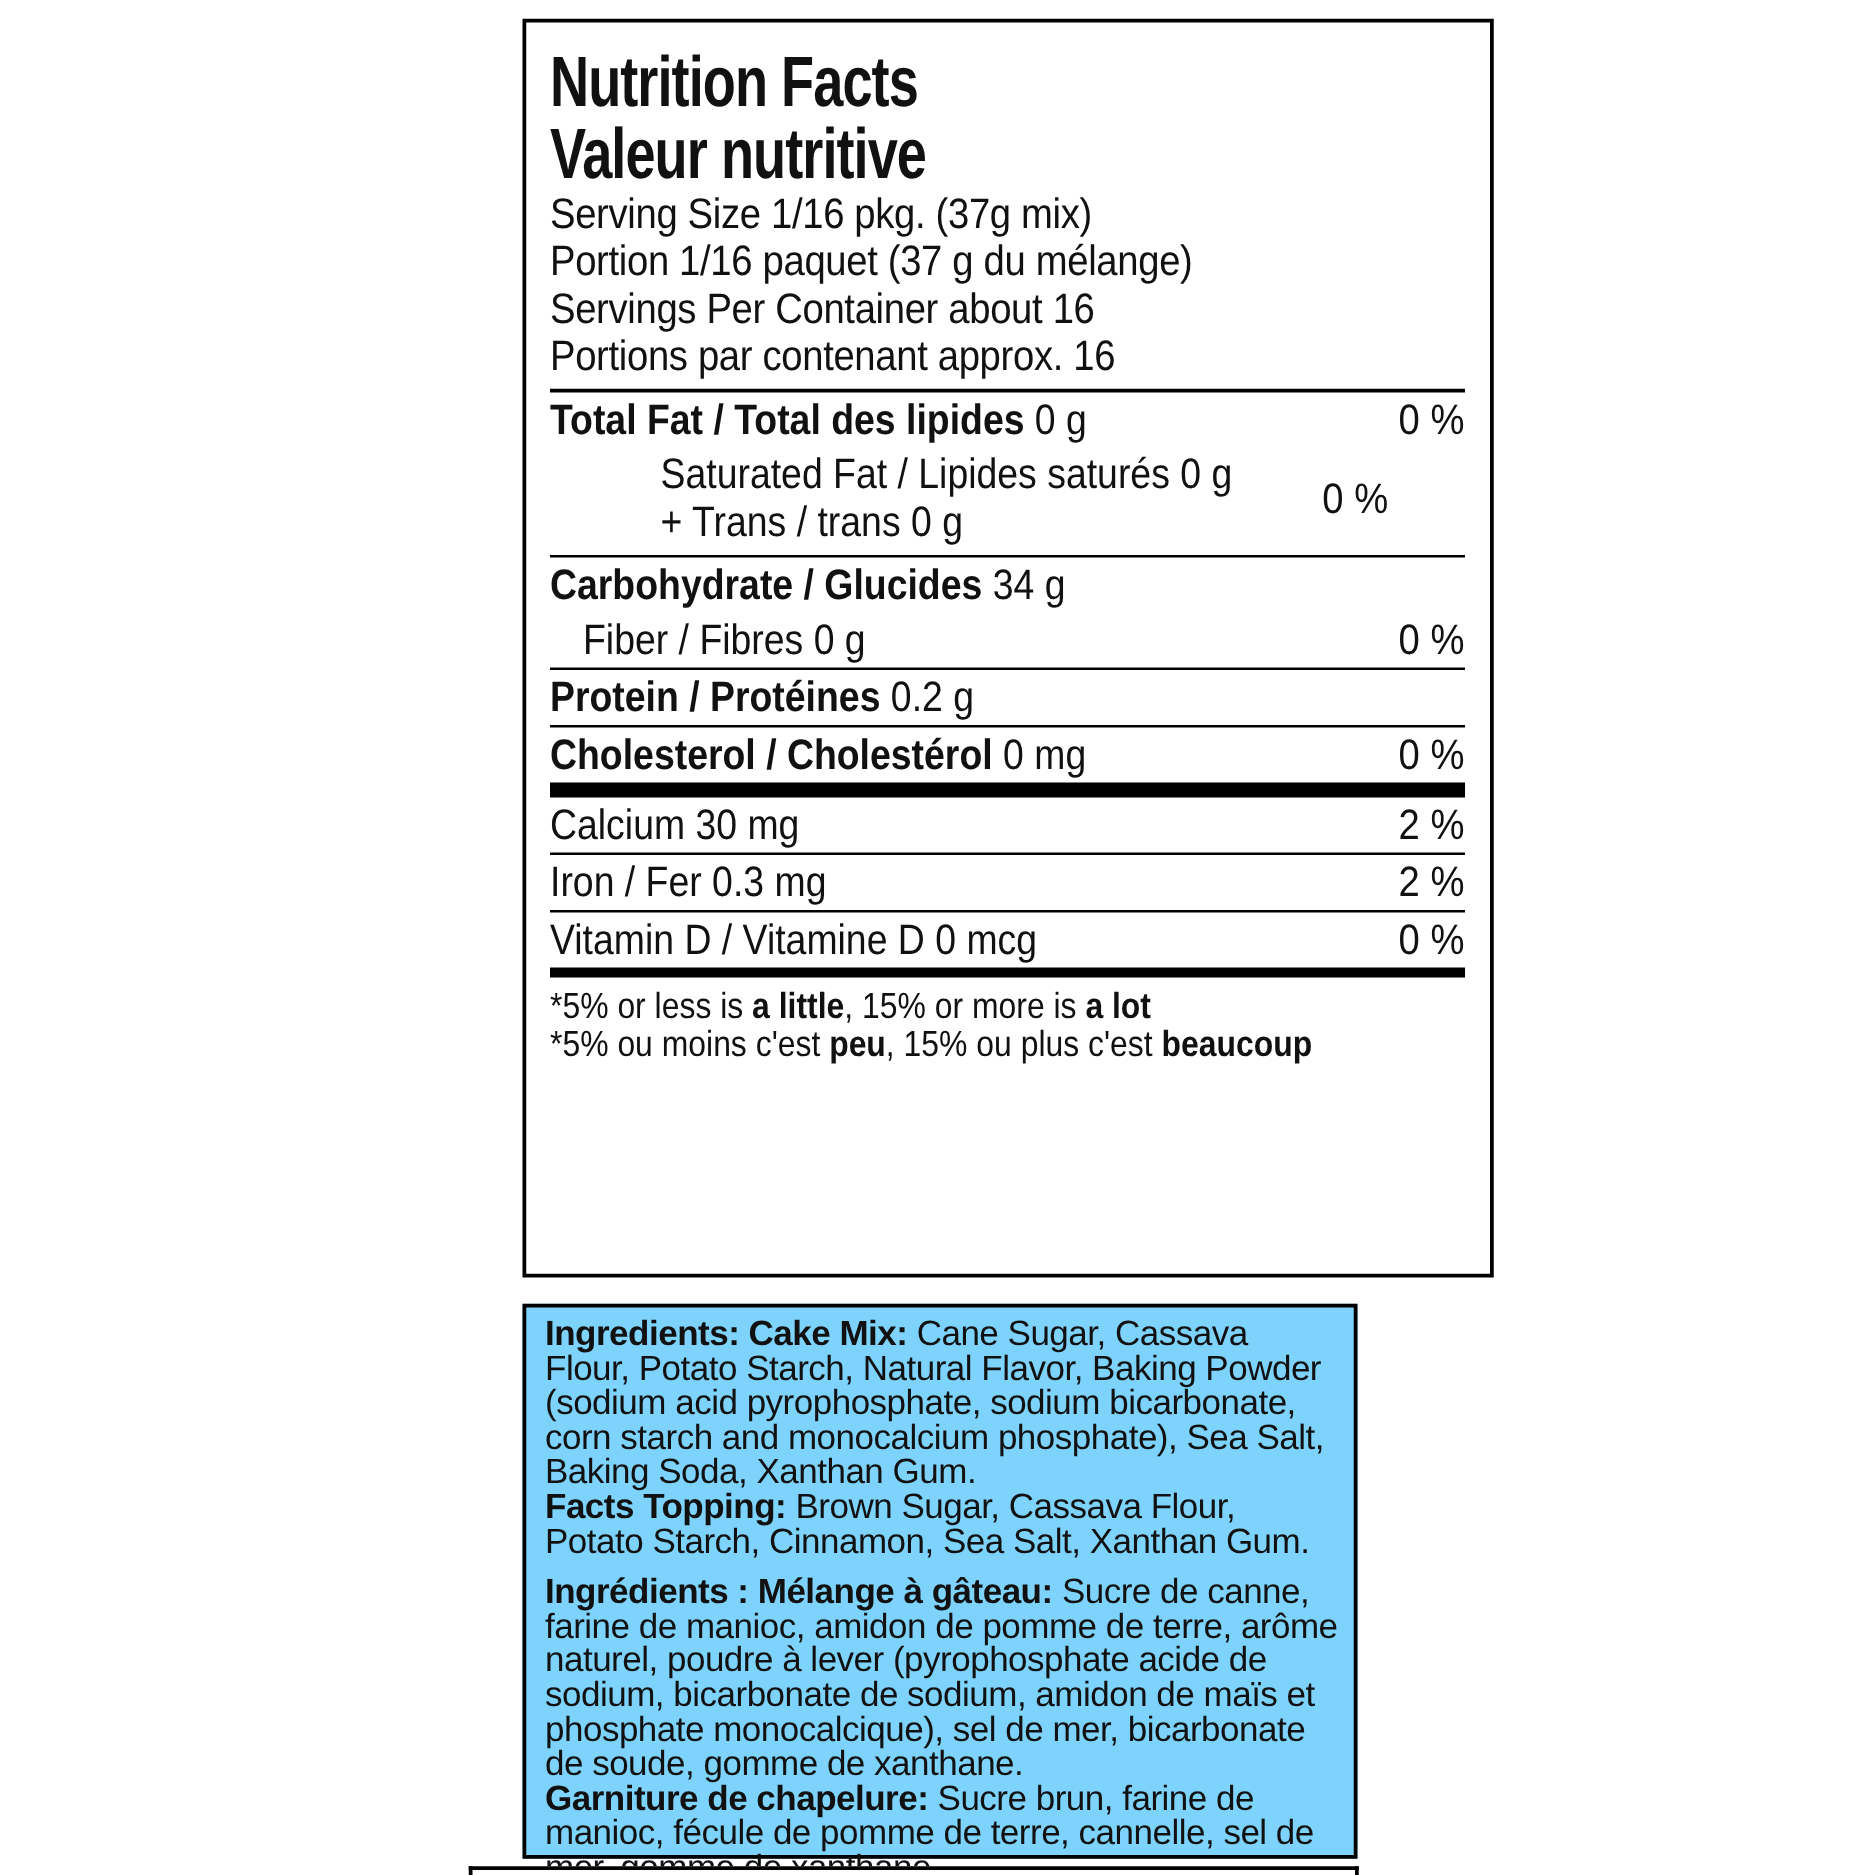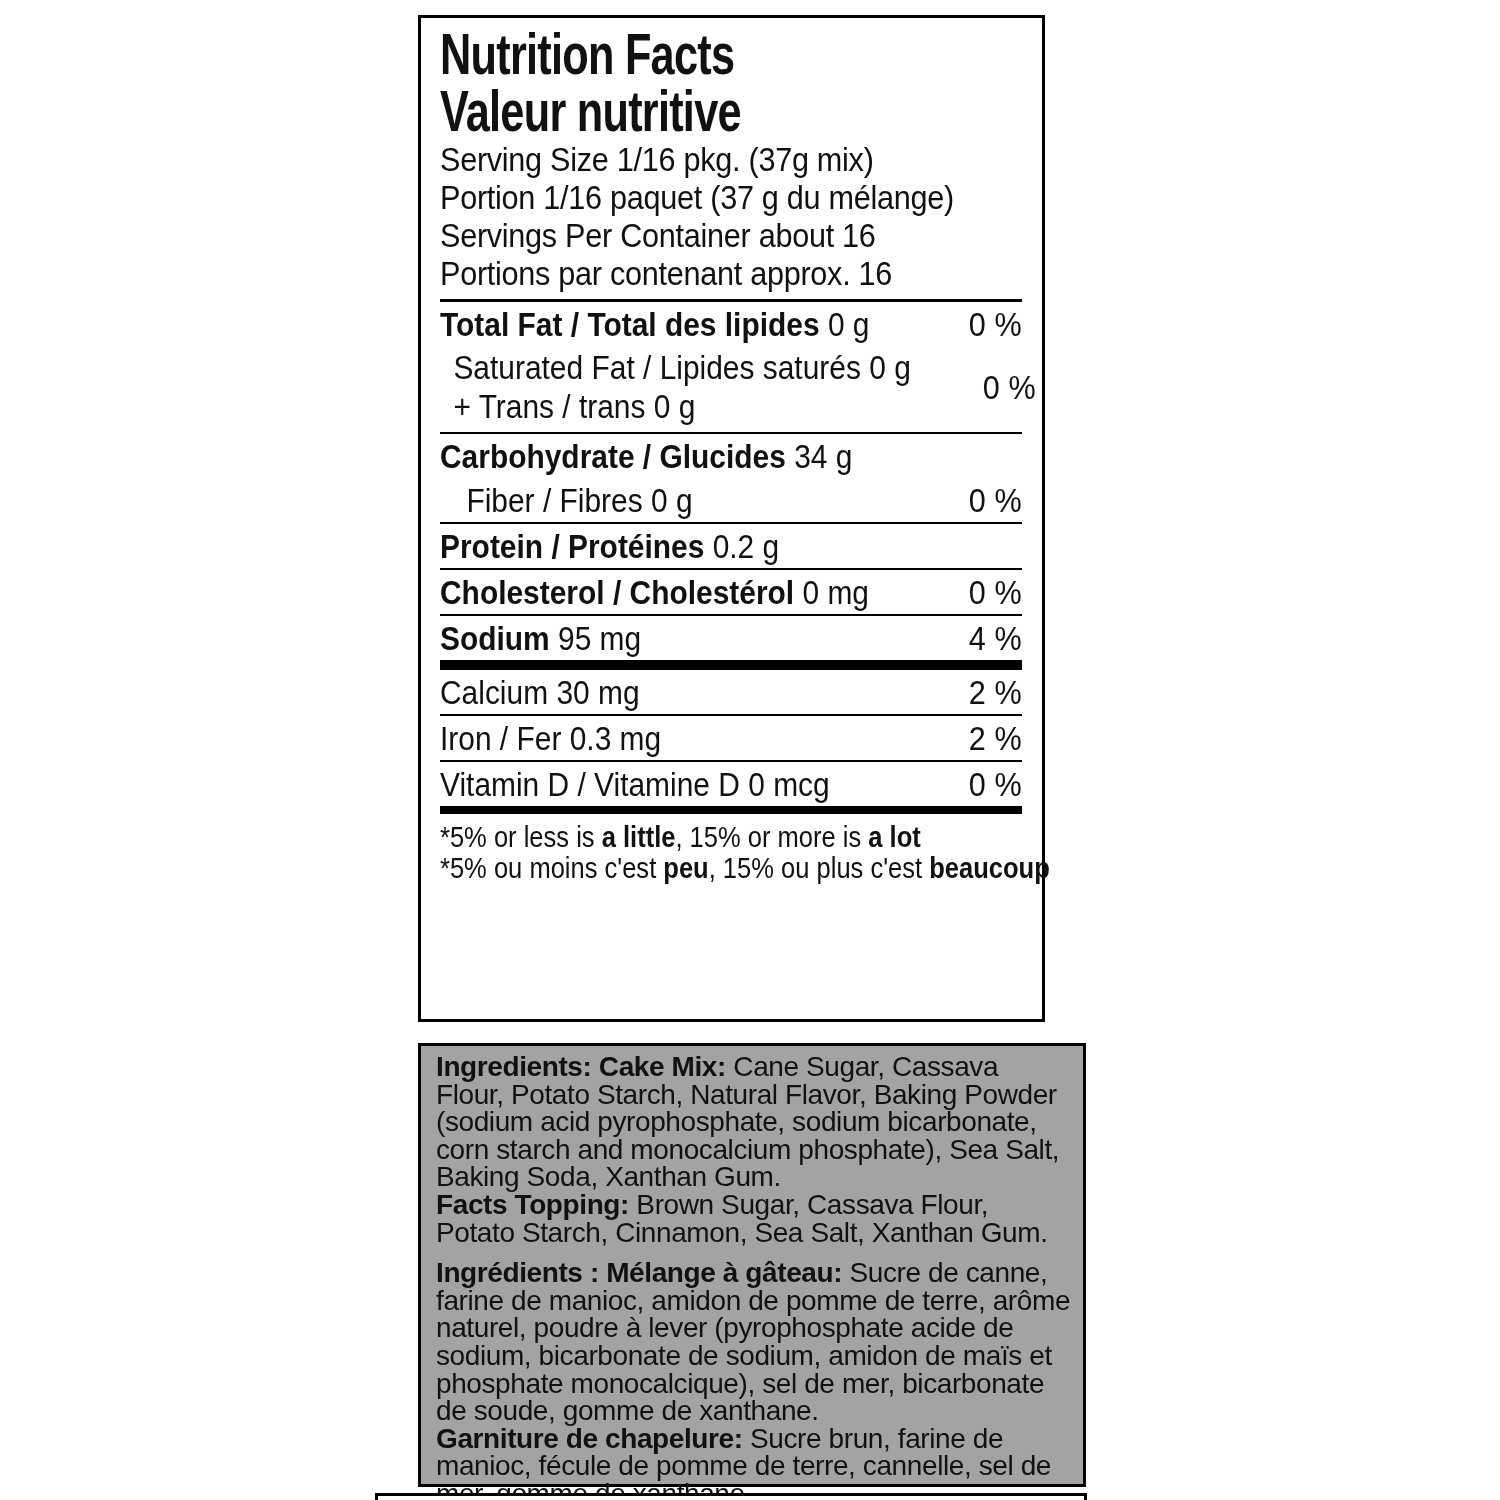--- a/index.html
+++ b/index.html
@@ -3,23 +3,23 @@
 <meta charset="utf-8">
 <style>
   html,body{margin:0;padding:0;}
   body{
     width:1500px;height:1500px;background:#ffffff;position:relative;
     font-family:"Liberation Sans","DejaVu Sans",sans-serif;color:#111111;
     overflow:hidden;
   }
   
   .nfbox{
-    position:absolute;left:418px;top:15px;width:627px;height:1007px;
+    position:absolute;left:418px;top:15px;width:777px;height:1007px;
     border:3px solid #000;box-sizing:border-box;background:#fff;
-    padding:8px 20px 6px 19px;
+    padding:20px 20px 6px 19px;
   }
   .title{
     font-weight:bold;font-size:57px;line-height:57px;letter-spacing:-1px;
     white-space:nowrap;transform:scaleX(0.76);transform-origin:0 50%;
   }
   .serv{
     font-size:34px;line-height:38px;letter-spacing:-0.3px;white-space:nowrap;
     transform:scaleX(0.9);transform-origin:0 50%;
   }
   .sep1{border-top:3px solid #000;margin-top:7px;}
@@ -45,21 +45,21 @@
   .sat{display:flex;justify-content:center;align-items:center;padding:2px 0 6px;}
   .sat .txt{font-size:34px;white-space:nowrap;transform:scaleX(0.88);transform-origin:0 50%;line-height:39px;}
   .fn{
     font-size:29px;line-height:31px;white-space:nowrap;
     transform:scaleX(0.88);transform-origin:0 50%;
   }
   .fn.first{padding-top:8px;}
   
   .ingbox{
     position:absolute;left:418px;top:1043px;width:668px;height:444px;
-    border:3px solid #000;box-sizing:border-box;background:#a3a3a3;
+    border:3px solid #000;box-sizing:border-box;background:#7dd3fc;
     padding:7px 10px 6px 15px;
   }
   .ingbox p{margin:0;font-size:28px;line-height:27.6px;letter-spacing:-0.4px;}
   .frgap{margin-top:13px !important;}
   
   .nextbox{
     position:absolute;left:375px;top:1493px;width:712px;height:10px;
     border:3px solid #000;border-bottom:none;box-sizing:border-box;background:#fff;
   }
 </style>
@@ -111,24 +111,20 @@
 
   <div class="hr"></div>
 
   <div class="row">
     <div class="txt"><span class="b">Cholesterol / Cholestérol</span><span> 0 mg</span></div>
     <div class="pct">0 %</div>
   </div>
 
   <div class="hr"></div>
 
-  <div class="row">
-    <div class="txt"><span class="b">Sodium</span><span> 95 mg</span></div>
-    <div class="pct">4 %</div>
-  </div>
 
   <div class="thick"></div>
 
 
   <div class="hr"></div>
 
   <div class="row">
     <div class="txt"><span>Calcium 30 mg</span></div>
     <div class="pct">2 %</div>
   </div>

